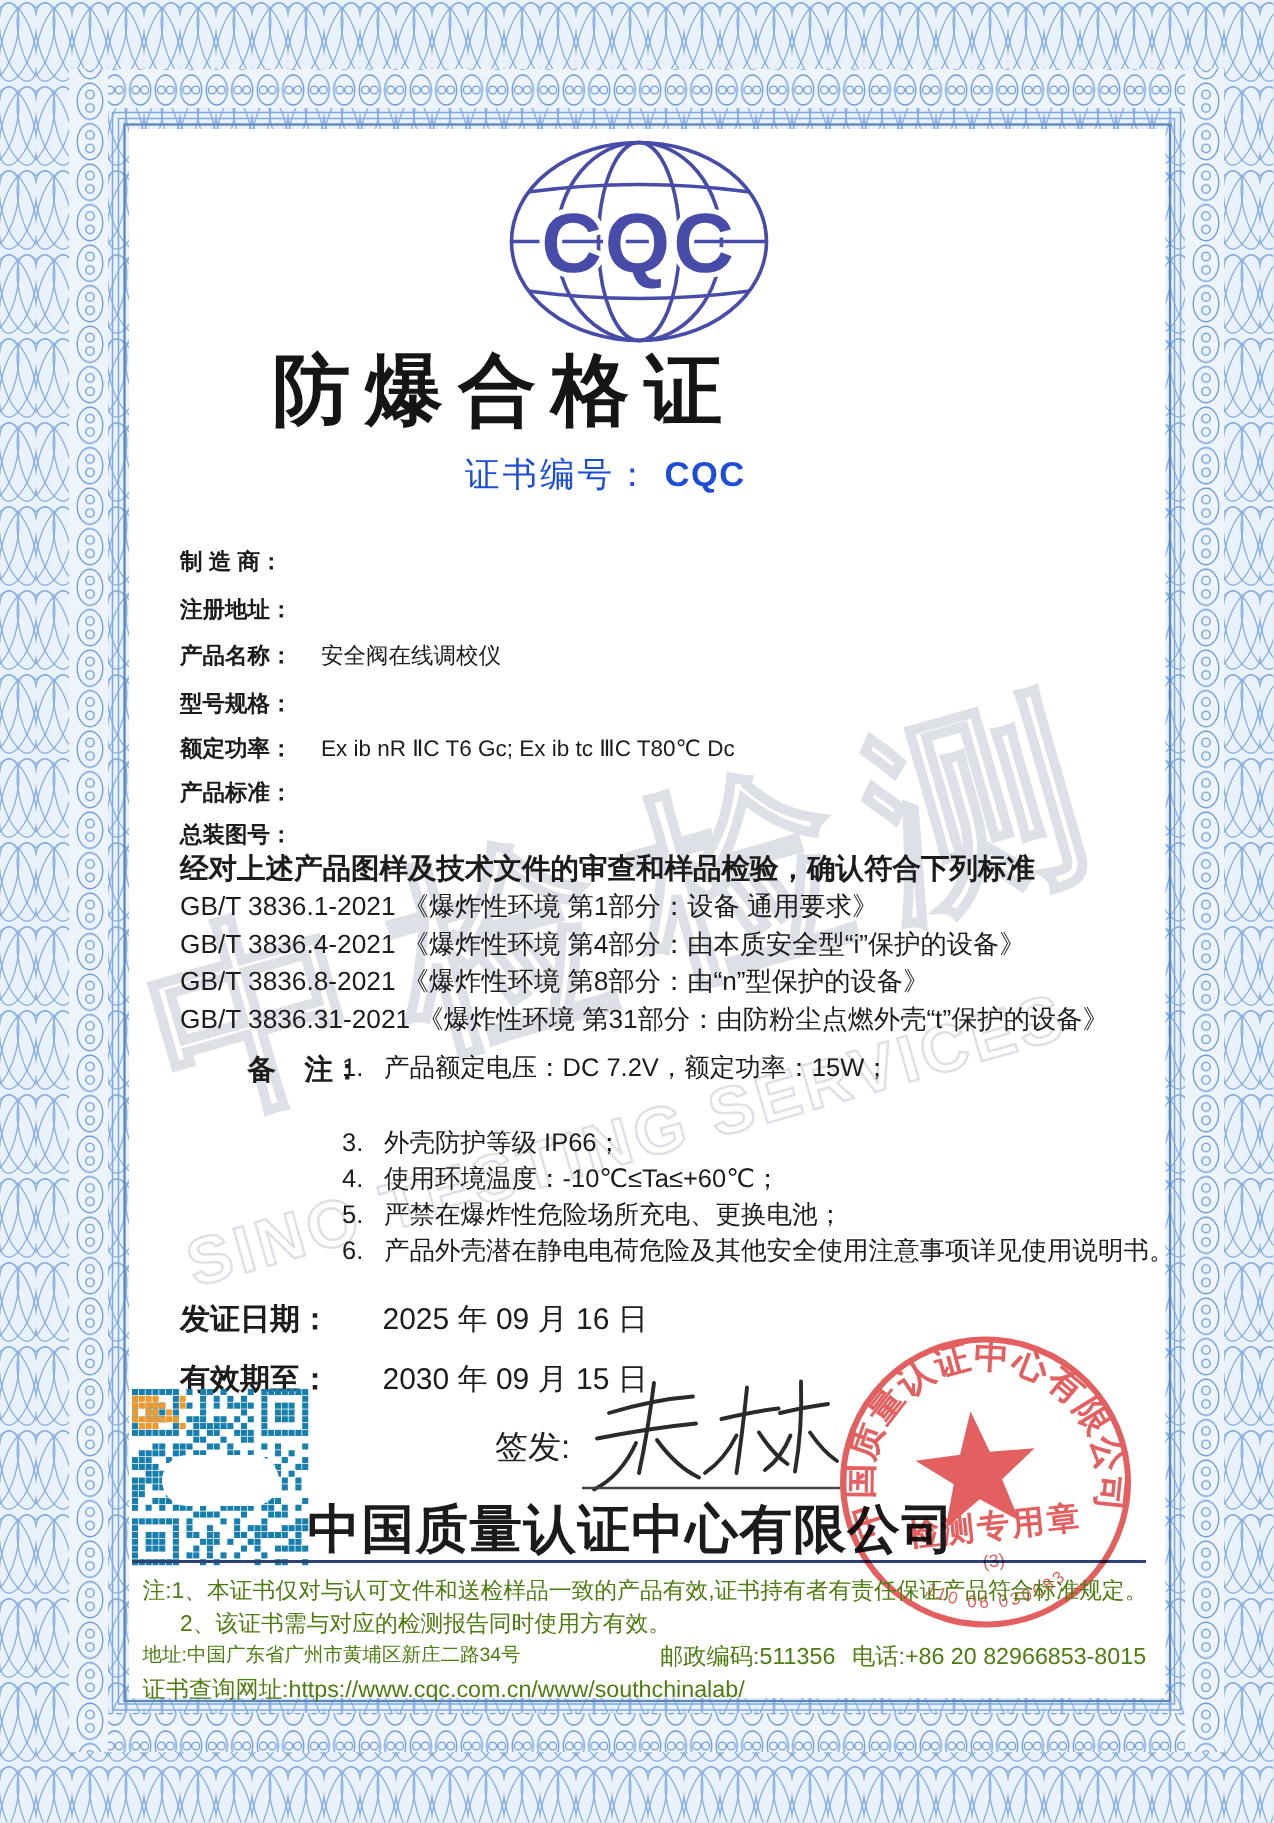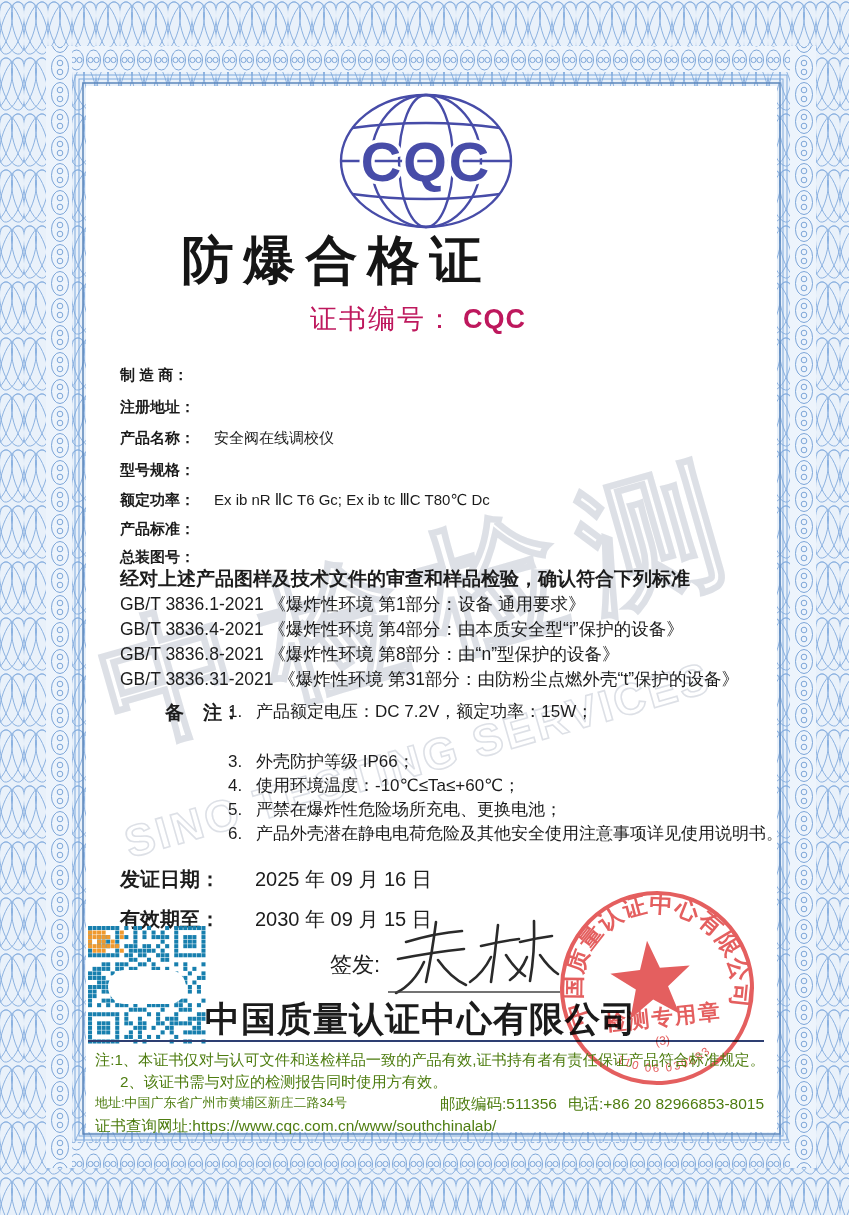--- a/index.html
+++ b/index.html
@@ -7,21 +7,21 @@
     position:relative; width:849px; height:1215px; overflow:hidden;
     background:#eaf2fb; font-family:"Liberation Sans","DejaVu Sans",sans-serif;
     color:#1c1c1c;
   }
   .abs{position:absolute;}
   .title{
     left:0; top:226px; width:673px; text-align:center;
     font-size:52px; font-weight:900; letter-spacing:10px; color:#151515;
   }
   .certno{left:310px; top:301px; font-family:"Liberation Serif","DejaVu Serif",serif;
-    font-size:27px; letter-spacing:2px; color:#be185d;}
+    font-size:23px; letter-spacing:2px; color:#1d4ed8;}
   .certno .val{font-family:"Liberation Sans",sans-serif; font-weight:700; margin-left:8px; letter-spacing:1px;}
   .field-row{left:120px; font-size:15px; line-height:26px; white-space:nowrap;}
   .f-label{font-weight:700; display:inline-block; min-width:90px;}
   .f-value{margin-left:4px;}
   .statement{left:120px; top:566px; font-size:19px; font-weight:700; white-space:nowrap;}
   .std{left:120px; font-size:17.5px; white-space:nowrap;}
   .notes-label{left:120px; top:700px; font-size:19px; font-weight:700;margin-left:45px;}
   .note-row{left:228px; font-size:17px; white-space:nowrap;}
   .note-num{display:inline-block; width:28px;}
   .date-row{left:120px; font-size:20px; white-space:nowrap;text-align:right;}

